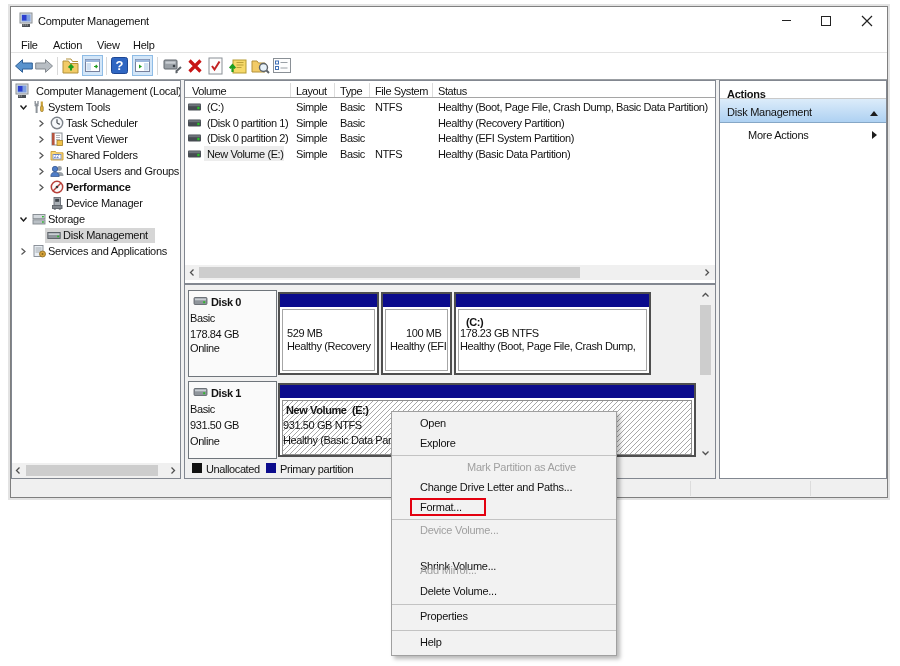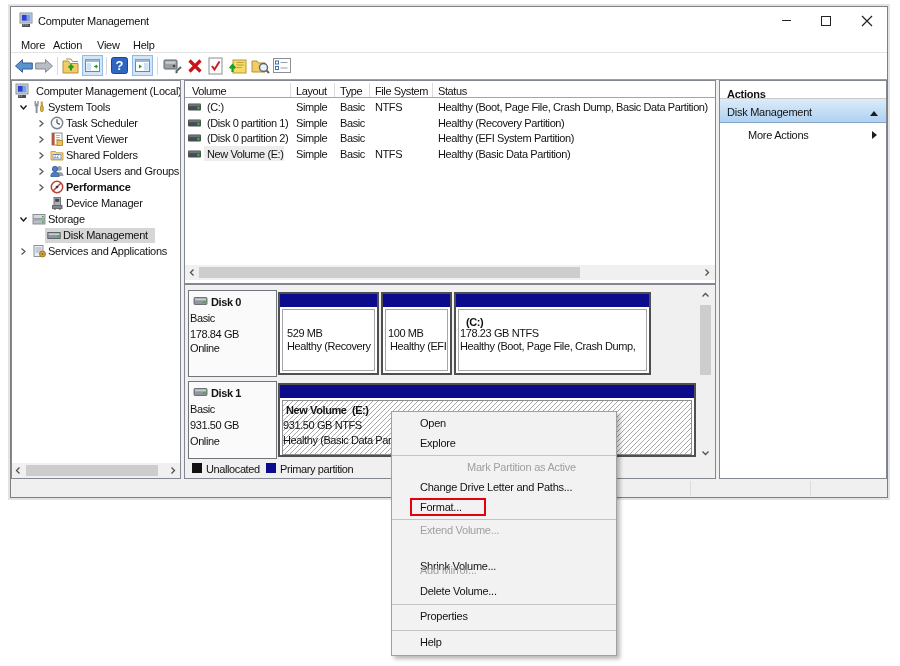--- a/index.html
+++ b/index.html
@@ -27,21 +27,21 @@
     <rect x="5.6" y="11.6" width="1.4" height="0.8" fill="#c8c8c8"></rect>
     <rect x="7.6" y="11.6" width="1.4" height="0.8" fill="#c8c8c8"></rect>
 </svg>
 <div class="t" style="left:38px;top:14px;">Computer Management</div>
 <div class="a" style="left:782px;top:20px;width:9px;height:1px;background:#222;"></div>
 <div class="a" style="left:821px;top:16px;width:10px;height:10px;border:1px solid #222;"></div>
 <svg class="a" style="left:861px;top:15px;" width="12" height="12" viewBox="0 0 12 12">
   <path d="M1 1 L11 11 M11 1 L1 11" stroke="#222" stroke-width="1.2" fill="none"></path>
 </svg>
 
-<div class="t" style="left:21px;top:38px;">More</div>
+<div class="t" style="left:21px;top:38px;">File</div>
 <div class="t" style="left:53px;top:38px;">Action</div>
 <div class="t" style="left:97px;top:38px;">View</div>
 <div class="t" style="left:133px;top:38px;">Help</div>
 <div class="a" style="left:11px;top:52px;width:876px;height:1px;background:#e3e3e3;"></div>
 
 <svg class="a" style="left:15px;top:59px;" width="18" height="14" viewBox="0 0 18 14">
   <path d="M0.5 7 L7.5 0.7 L7.5 4 L17.3 4 L17.3 10 L7.5 10 L7.5 13.3 Z" fill="#5a93cd" stroke="#2e5f96" stroke-width="1"></path>
 </svg>
 <svg class="a" style="left:35px;top:59px;" width="18" height="14" viewBox="0 0 18 14">
   <path d="M17.5 7 L10.5 0.7 L10.5 4 L0.7 4 L0.7 10 L10.5 10 L10.5 13.3 Z" fill="#b8bec4" stroke="#83898f" stroke-width="1"></path>
@@ -305,21 +305,21 @@
 
 <div class="a" style="left:278px;top:292px;width:101px;height:83px;background:#fff;border:2px solid #4f4f4f;"></div>
 <div class="a" style="left:280px;top:294px;width:97px;height:13px;background:#0b0b8c;"></div>
 <div class="a" style="left:282px;top:309px;width:93px;height:62px;border:1px solid #a6a6a6;"></div>
 <div class="t2" style="left:287px;top:325.5px;">529 MB</div>
 <div class="clip" style="left:287px;top:339px;width:87px;height:14px;line-height:14px;letter-spacing:-0.4px;"><span class="t2" style="position:static;">Healthy (Recovery Partition)</span></div>
 
 <div class="a" style="left:381px;top:292px;width:71px;height:83px;background:#fff;border:2px solid #4f4f4f;"></div>
 <div class="a" style="left:383px;top:294px;width:67px;height:13px;background:#0b0b8c;"></div>
 <div class="a" style="left:385px;top:309px;width:63px;height:62px;border:1px solid #a6a6a6;"></div>
-<div class="t2" style="left:388px;top:325.5px;">100 MB</div>
+<div class="t2" style="left:406px;top:325.5px;">100 MB</div>
 <div class="clip" style="left:390px;top:339px;width:57px;height:14px;line-height:14px;letter-spacing:-0.4px;"><span class="t2" style="position:static;">Healthy (EFI System Partition)</span></div>
 
 <div class="a" style="left:454px;top:292px;width:197px;height:83px;background:#fff;border:2px solid #4f4f4f;"></div>
 <div class="a" style="left:456px;top:294px;width:193px;height:13px;background:#0b0b8c;"></div>
 <div class="a" style="left:458px;top:309px;width:189px;height:62px;border:1px solid #a6a6a6;"></div>
 <div class="t2 b" style="left:466px;top:314.5px;">(C:)</div>
 <div class="t2" style="left:460px;top:325.5px;">178.23 GB NTFS</div>
 <div class="clip" style="left:460px;top:339px;width:178px;height:14px;line-height:14px;letter-spacing:-0.4px;"><span class="t2" style="position:static;">Healthy (Boot, Page File, Crash Dump,</span></div>
 
 <div class="a" style="left:188px;top:381px;width:89px;height:78px;background:#fafafa;border:1px solid #6f757b;"></div>
@@ -374,20 +374,20 @@
 
 <div class="a" style="left:391px;top:411px;width:226px;height:245px;background:#f2f2f2;border:1px solid #a0a0a0;box-shadow:3px 3px 4px rgba(0,0,0,0.28);"></div>
 <div class="t" style="left:420px;top:415.5px;">Open</div>
 <div class="t" style="left:420px;top:435.5px;">Explore</div>
 <div class="a" style="left:392px;top:455px;width:224px;height:1px;background:#c3c3c3;"></div>
 <div class="t" style="left:420px;top:459.5px;color:#a0a0a0;margin-left:47px;">Mark Partition as Active</div>
 <div class="t" style="left:420px;top:479.5px;">Change Drive Letter and Paths...</div>
 <div class="t" style="left:420px;top:499.5px;">Format...</div>
 <div class="a" style="left:410px;top:497.5px;width:76px;height:18px;border:2px solid #e3000f;"></div>
 <div class="a" style="left:392px;top:519px;width:224px;height:1px;background:#c3c3c3;"></div>
-<div class="t" style="left:420px;top:522.5px;color:#a0a0a0;">Extend Volume...</div>
+<div class="t" style="left:420px;top:522.5px;color:#a0a0a0;">Device Volume...</div>
 <div class="t" style="left:420px;top:542.5px;margin-top:16px;">Shrink Volume...</div>
 <div class="t" style="left:420px;top:563px;color:#a0a0a0;">Add Mirror...</div>
 <div class="t" style="left:420px;top:583.5px;">Delete Volume...</div>
 <div class="a" style="left:392px;top:604px;width:224px;height:1px;background:#c3c3c3;"></div>
 <div class="t" style="left:420px;top:609px;">Properties</div>
 <div class="a" style="left:392px;top:629.5px;width:224px;height:1px;background:#c3c3c3;"></div>
 <div class="t" style="left:420px;top:634.5px;">Help</div>
 
 </body></html>

